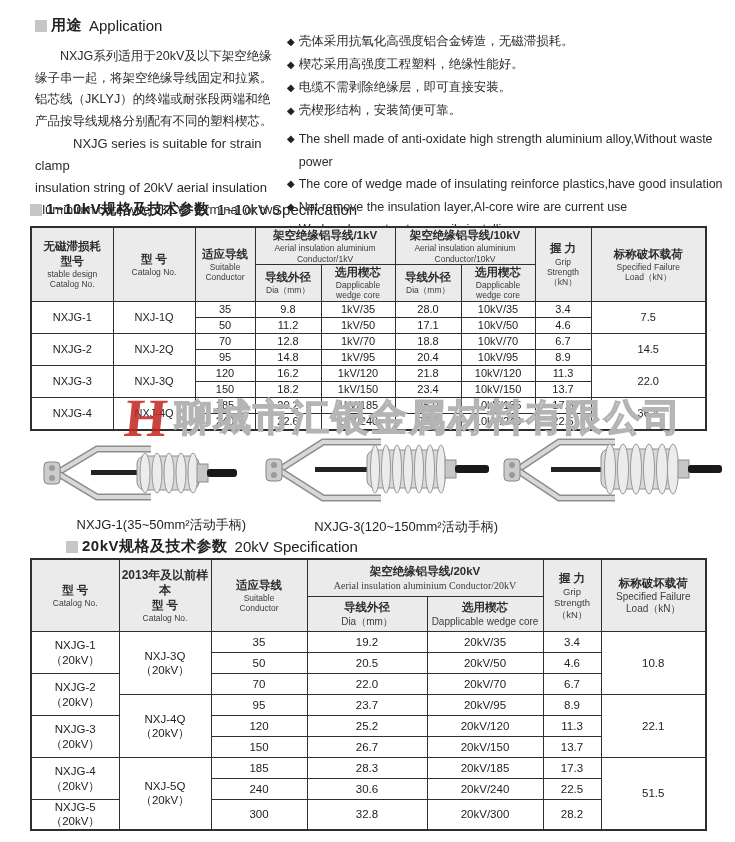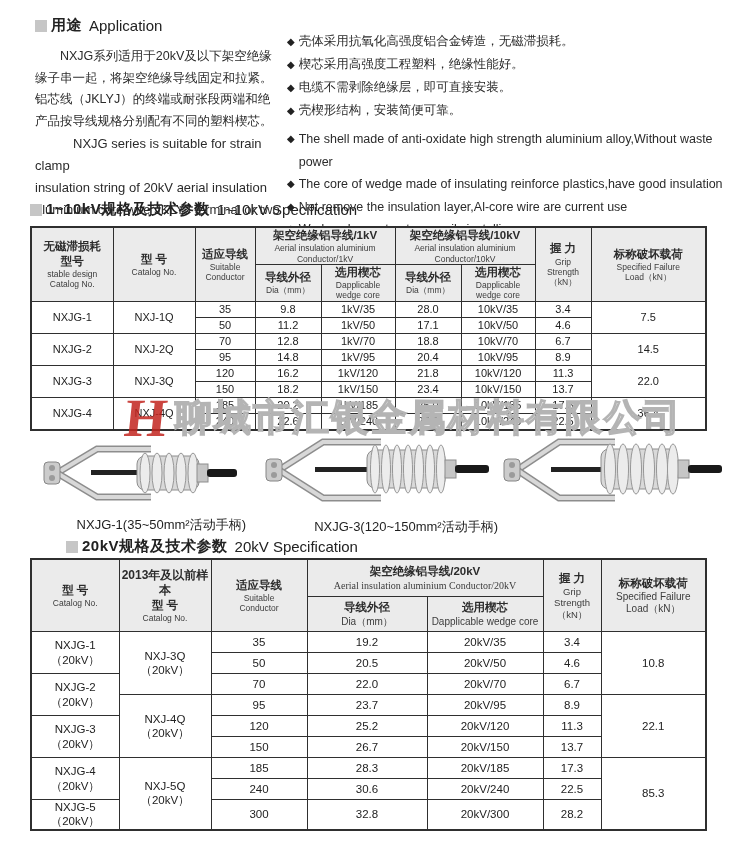--- a/index.html
+++ b/index.html
@@ -467,21 +467,21 @@
       </tr>
       <tr>
         <td rowspan="2" class="pre">NXJG-4
 （20kV）</td>
         <td rowspan="3" class="pre">NXJ-5Q
 （20kV）</td>
         <td>185</td>
         <td>28.3</td>
         <td>20kV/185</td>
         <td>17.3</td>
-        <td rowspan="3">85.3</td>
+        <td rowspan="3">51.5</td>
       </tr>
       <tr>
         <td>240</td>
         <td>30.6</td>
         <td>20kV/240</td>
         <td>22.5</td>
       </tr>
       <tr>
         <td class="pre">NXJG-5（20kV）</td>
         <td>300</td>

